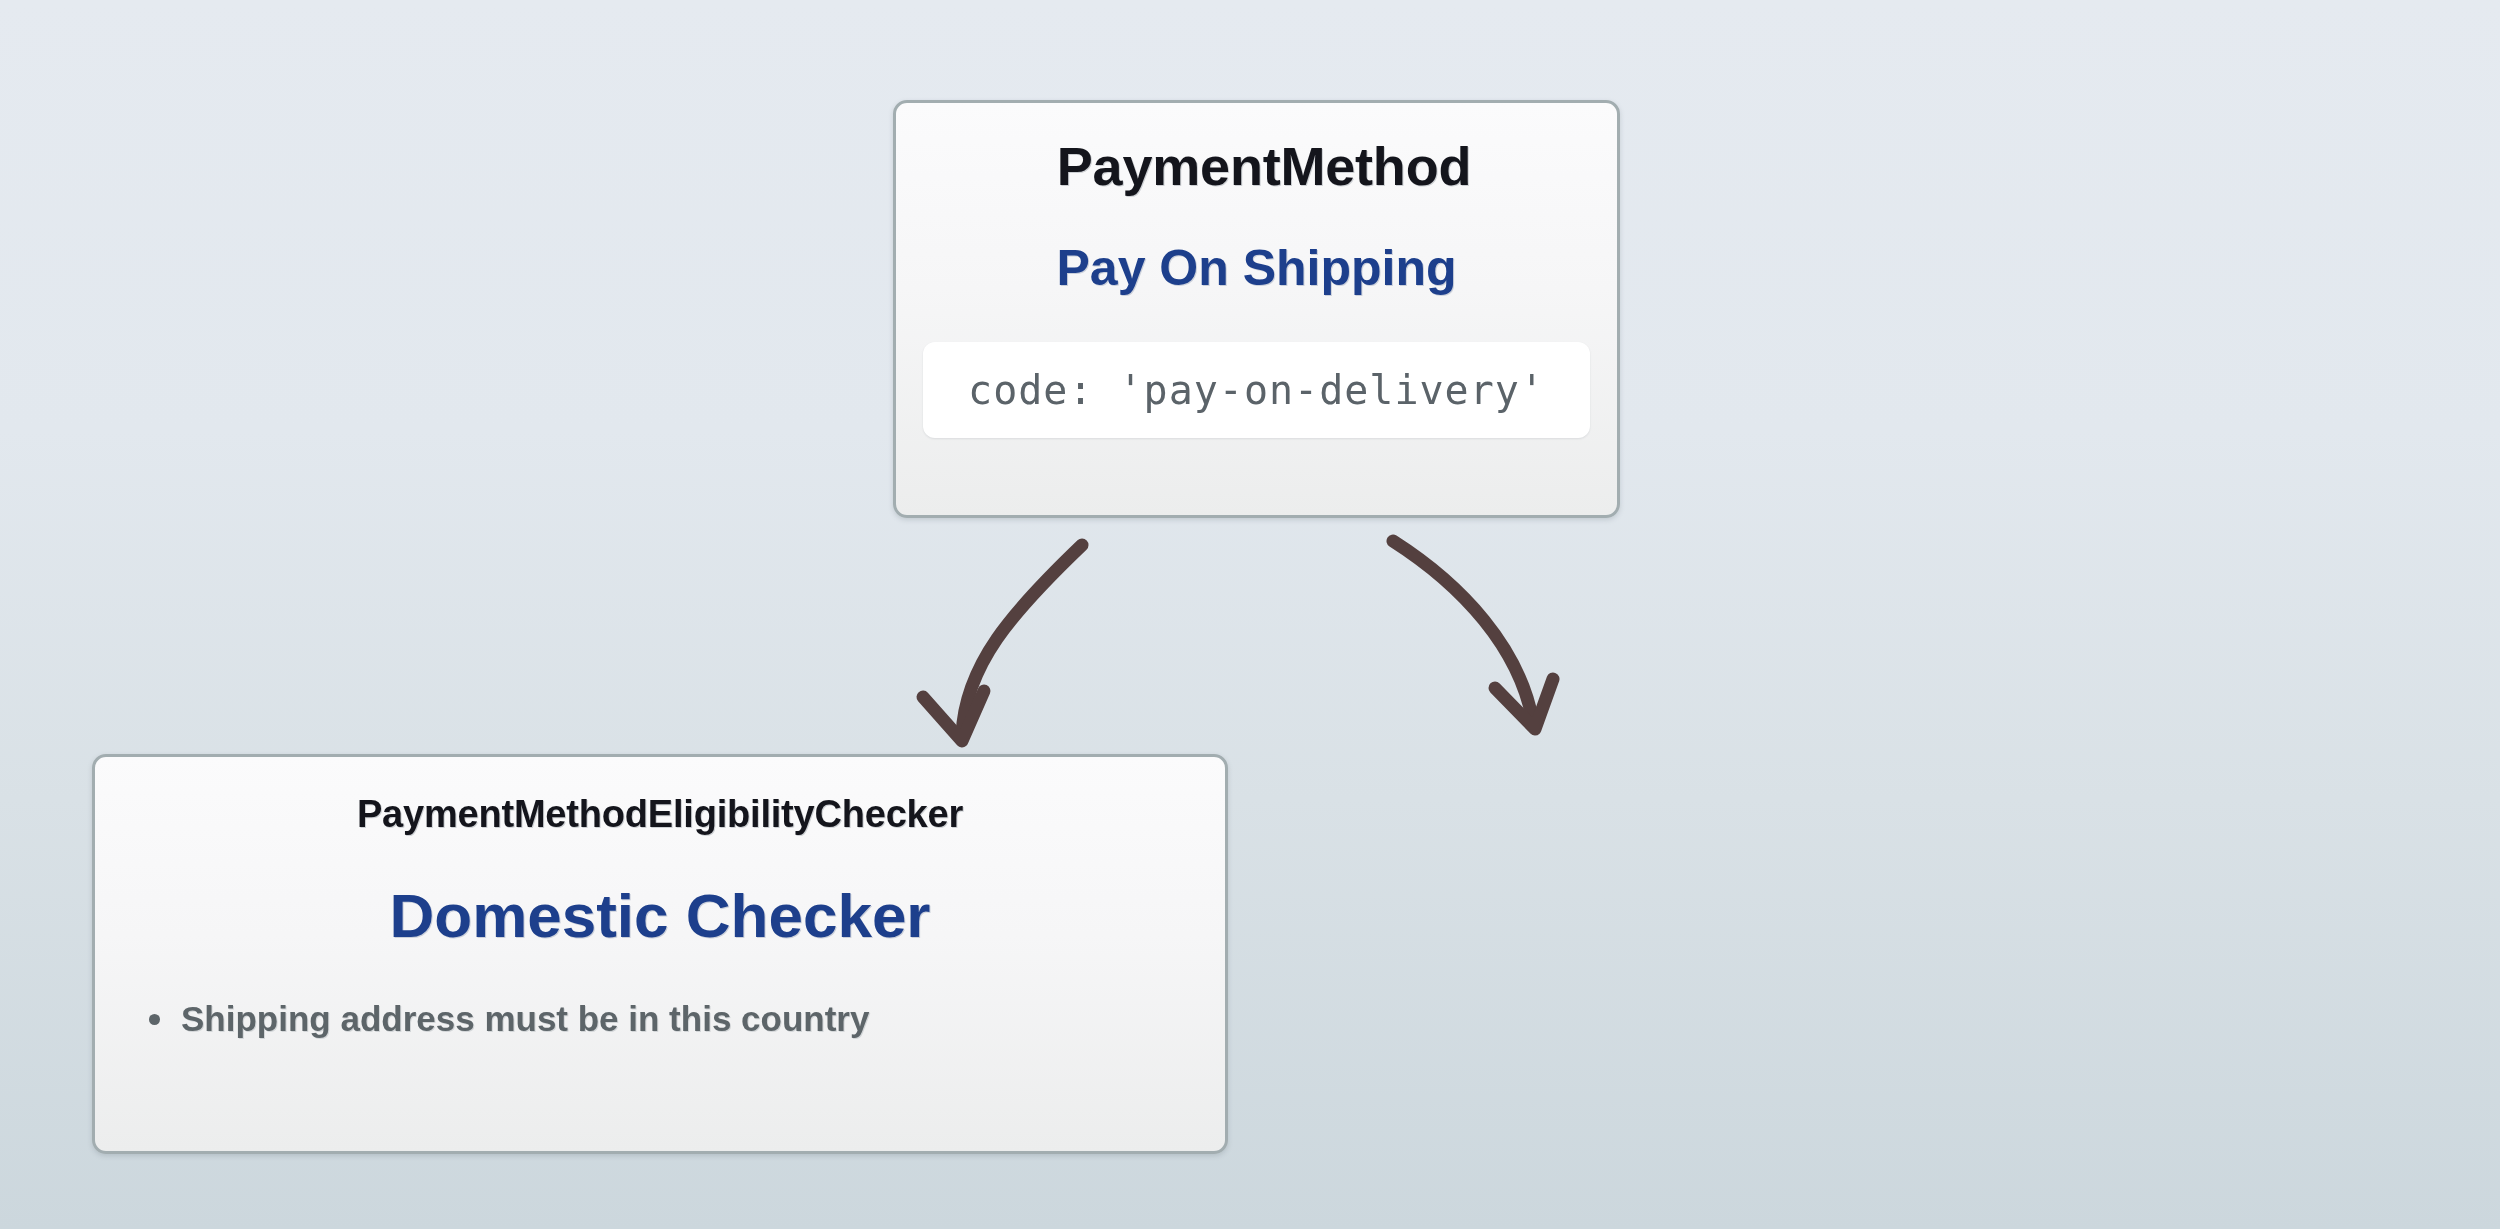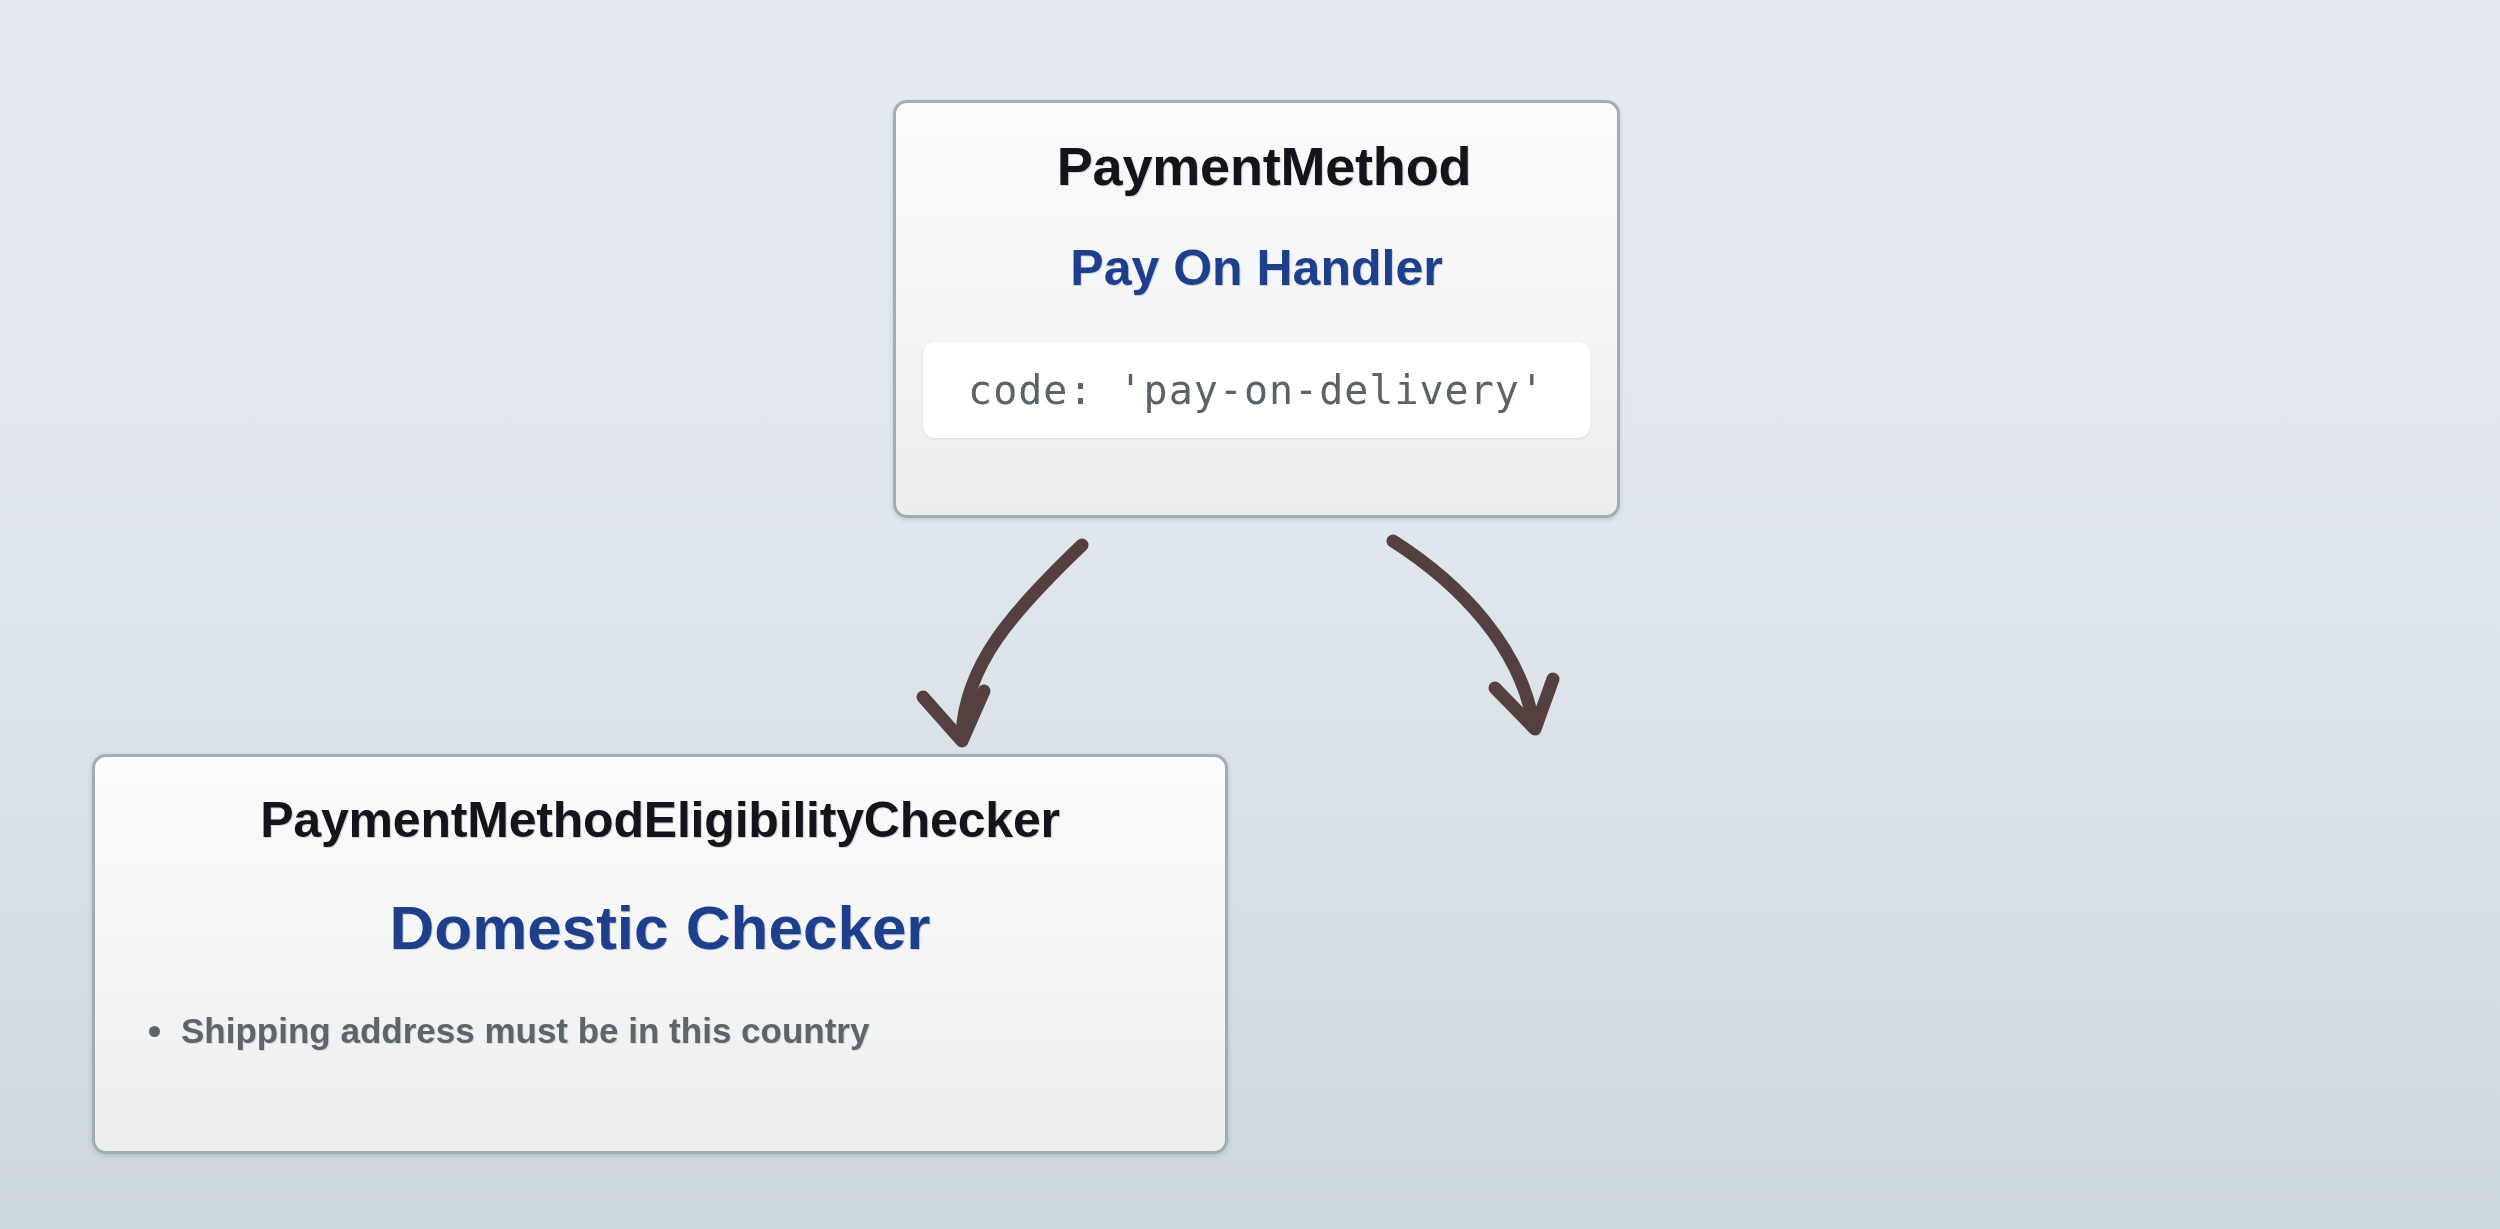--- a/index.html
+++ b/index.html
@@ -112,21 +112,21 @@
   }
 
   
   #node-eligibility-checker {
     left: 92px;
     top: 754px;
     width: 1136px;
     height: 400px;
     padding-top: 20px;
   }
-  #node-eligibility-checker .node-title    { font-size: 50px; line-height: 1.0; margin-top: 18px; }
+  #node-eligibility-checker .node-title    { font-size: 38px; line-height: 1.0; margin-top: 18px; }
   #node-eligibility-checker .node-subtitle { font-size: 62px; line-height: 1.0; margin-top: 52px; }
   #node-eligibility-checker .bullet-list   { margin-top: 50px; padding-left: 46px; }
   #node-eligibility-checker .bullet-list li{ font-size: 35px; line-height: 1.25; padding-left: 40px; }
   #node-eligibility-checker .bullet-list li::before {
     width: 11px; height: 11px; left: 8px; top: 17px;
   }
 
   
   #node-payment-method-handler {
     left: 1367px;
@@ -155,21 +155,21 @@
 
       <g>
         <path d="M 1393 541 C 1462 585 1520 648 1533 722"></path>
         <path d="M 1495 688 L 1535 729 L 1553 679"></path>
       </g>
     </g>
   </svg>
 
   <div class="node" id="node-payment-method">
     <div class="node-title">PaymentMethod</div>
-    <div class="node-subtitle">Pay On Handler</div>
+    <div class="node-subtitle">Pay On Shipping</div>
     <div class="code-chip">code: 'pay-on-delivery'</div>
   </div>
 
   <div class="node" id="node-eligibility-checker">
     <div class="node-title">PaymentMethodEligibilityChecker</div>
     <div class="node-subtitle">Domestic Checker</div>
     <ul class="bullet-list">
       <li>Shipping address must be in this country</li>
     </ul>
   </div>

